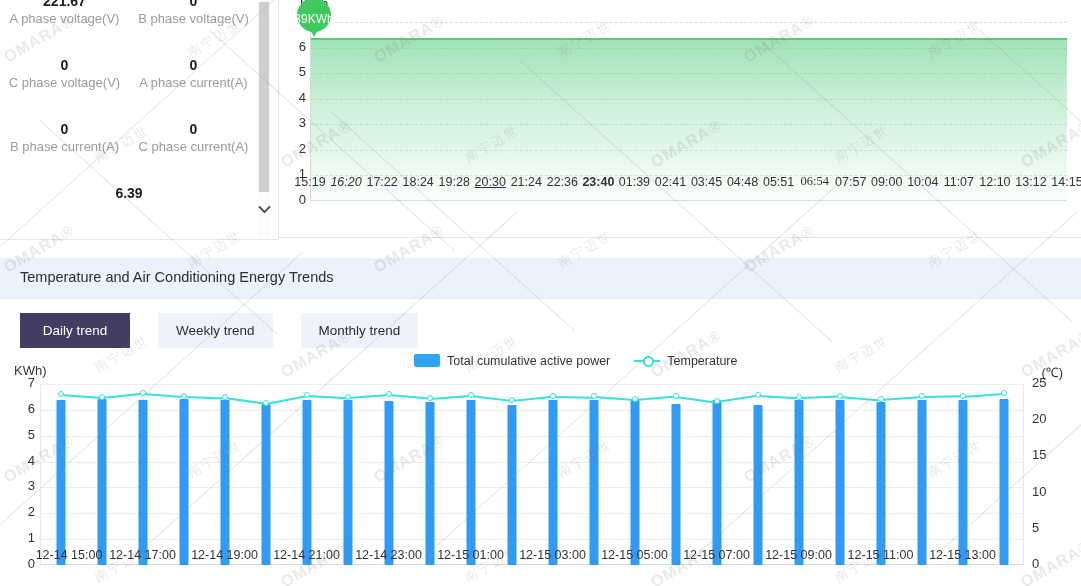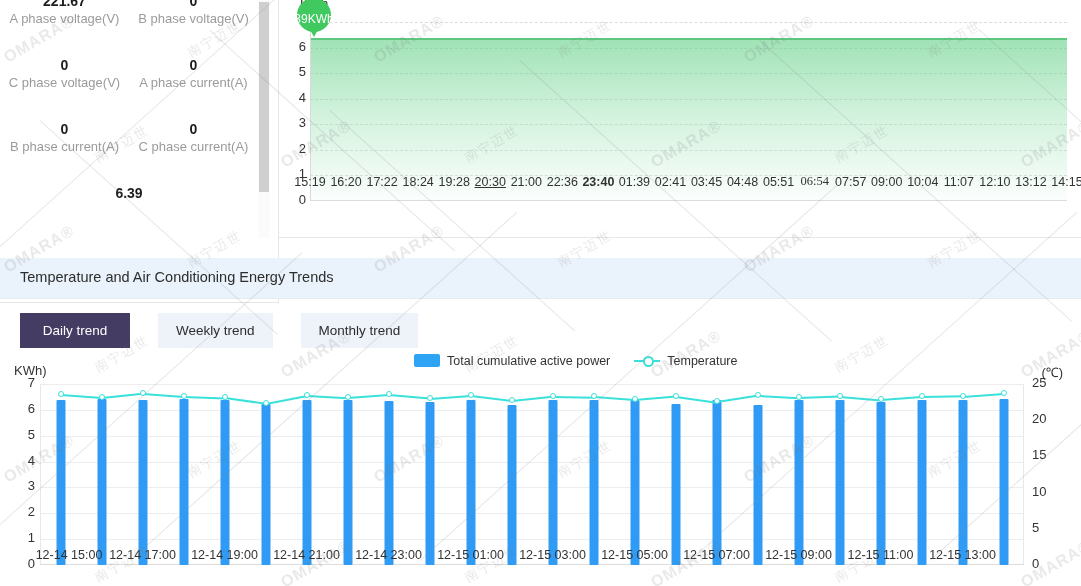--- a/index.html
+++ b/index.html
@@ -28,21 +28,21 @@
   .wm.cn { font-weight: 400; color: rgba(120,120,125,0.18); letter-spacing:2px;}
   .wm-line {
     position:absolute; height:1px; background: rgba(140,140,150,0.22);
     transform-origin: 0 0; pointer-events:none;
   }
 
   
   .top-wrap { position:absolute; left:0; top:0; width:1081px; height:258px; }
 
   .metrics-panel {
-    position:absolute; left:0; top:0; width:279px; height:303px;
+    position:absolute; left:0; top:0; width:279px; height:240px;
     border-right:1px solid #e6e6e6;
     border-bottom:1px solid #e6e6e6;
     background:#fff; overflow:hidden;
   }
   .metrics-grid { position:absolute; left:0; top:0; width:258px; }
   .metric { position:absolute; width:129px; text-align:center; }
   .metric .val {
     font-size:14px; font-weight:700; color:#1c1c1c; line-height:18px;
   }
   .metric .lbl {
@@ -249,26 +249,26 @@
           <div class="tc-grid" style="top: 76.7143px;"></div>
           <div class="tc-ytick" style="top: 76.7143px;">4</div>
           <div class="tc-grid" style="top: 51.1429px;"></div>
           <div class="tc-ytick" style="top: 51.1429px;">5</div>
           <div class="tc-grid" style="top: 25.5714px;"></div>
           <div class="tc-ytick" style="top: 25.5714px;">6</div>
           <div class="tc-grid" style="top: 0px;"></div>
           <div class="tc-ytick" style="top: 0px;">7</div>
           <div class="tc-area" style="top: 15.5986px; height: 163.401px;"></div>
           <div class="tc-xtick" style="left: 0px;">15:19</div>
-          <div class="tc-xtick" style="left: 36.0476px;">16:20</div>
+          <div class="tc-xtick" style="left: 36.0476px; font-style: italic;">16:20</div>
           <div class="tc-xtick" style="left: 72.0952px;">17:22</div>
           <div class="tc-xtick" style="left: 108.143px;">18:24</div>
           <div class="tc-xtick" style="left: 144.19px;">19:28</div>
           <div class="tc-xtick" style="left: 180.238px; text-decoration: underline;">20:30</div>
-          <div class="tc-xtick" style="left: 216.286px;">21:00</div>
+          <div class="tc-xtick" style="left: 216.286px;">21:24</div>
           <div class="tc-xtick" style="left: 252.333px;">22:36</div>
           <div class="tc-xtick" style="left: 288.381px; font-weight: bold;">23:40</div>
           <div class="tc-xtick" style="left: 324.429px;">01:39</div>
           <div class="tc-xtick" style="left: 360.476px;">02:41</div>
           <div class="tc-xtick" style="left: 396.524px;">03:45</div>
           <div class="tc-xtick" style="left: 432.571px;">04:48</div>
           <div class="tc-xtick" style="left: 468.619px;">05:51</div>
           <div class="tc-xtick" style="left: 504.667px; font-family: Liberation Serif, serif;">06:54</div>
           <div class="tc-xtick" style="left: 540.714px;">07:57</div>
           <div class="tc-xtick" style="left: 576.762px;">09:00</div>

